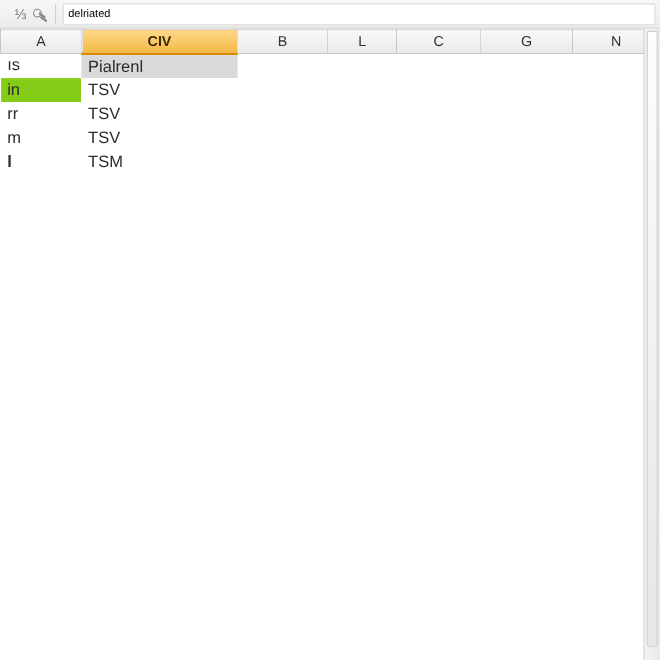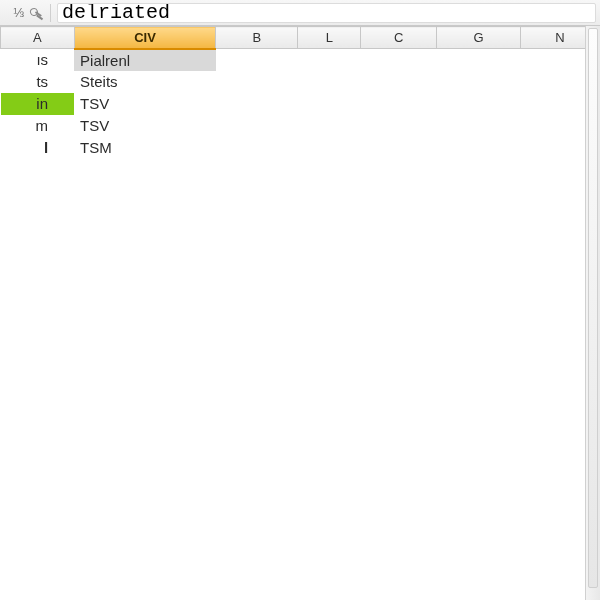--- a/index.html
+++ b/index.html
@@ -50,25 +50,24 @@
   }
   .formula-bar .divider {
     width:1px; height:18px; background:#cfcfcf;
   }
   .formula-input {
     flex:1;
     border:none;
     outline:none;
     background:#fff;
     height:20px;
-    font-size:20px;
+    font-size:10px;
     padding: 0 4px;
     border: 1px solid #dcdcdc;
     border-radius: 2px;
-    font-family: Liberation Mono, monospace;
   }
 
   .grid-container {
     width: 600px;
     height: 574px;
     overflow: hidden;
     position: relative;
     background: #ffffff;
   }
   table.sheet {
@@ -99,22 +98,21 @@
     height: 22px;
     padding: 0 6px;
     font-size: 15px;
     color: #2b2b2b;
     text-align: left;
     white-space: nowrap;
     overflow: hidden;
     vertical-align: middle;
   }
   table.sheet td.col-a {
-    text-align: right;
-    padding-right: 26px;
+    padding-right: 8px;
   }
   .purple { color: #4b1f7a; font-weight: 600; }
   .sel-cell {
     background: #84cc16;
   }
   .sel-cell-main {
     background: #d9d9d9;
     margin-left: 40px;
   }
   
@@ -176,30 +174,30 @@
         <tr>
           <td class="col-a">ıs</td>
           <td class="sel-cell-main">Pialrenl</td>
           <td></td>
           <td></td>
           <td></td>
           <td></td>
           <td></td>
         </tr>
         <tr>
-          <td class="col-a">ts</td>
-          <td>Steits</td>
-          <td></td>
-          <td></td>
-          <td></td>
-          <td></td>
-          <td></td>
-        </tr>
-        <tr>
           <td class="col-a sel-cell">in</td>
+          <td>TSV</td>
+          <td></td>
+          <td></td>
+          <td></td>
+          <td></td>
+          <td></td>
+        </tr>
+        <tr>
+          <td class="col-a">rr</td>
           <td>TSV</td>
           <td></td>
           <td></td>
           <td></td>
           <td></td>
           <td></td>
         </tr>
         <tr>
           <td class="col-a">m</td>
           <td>TSV</td>

